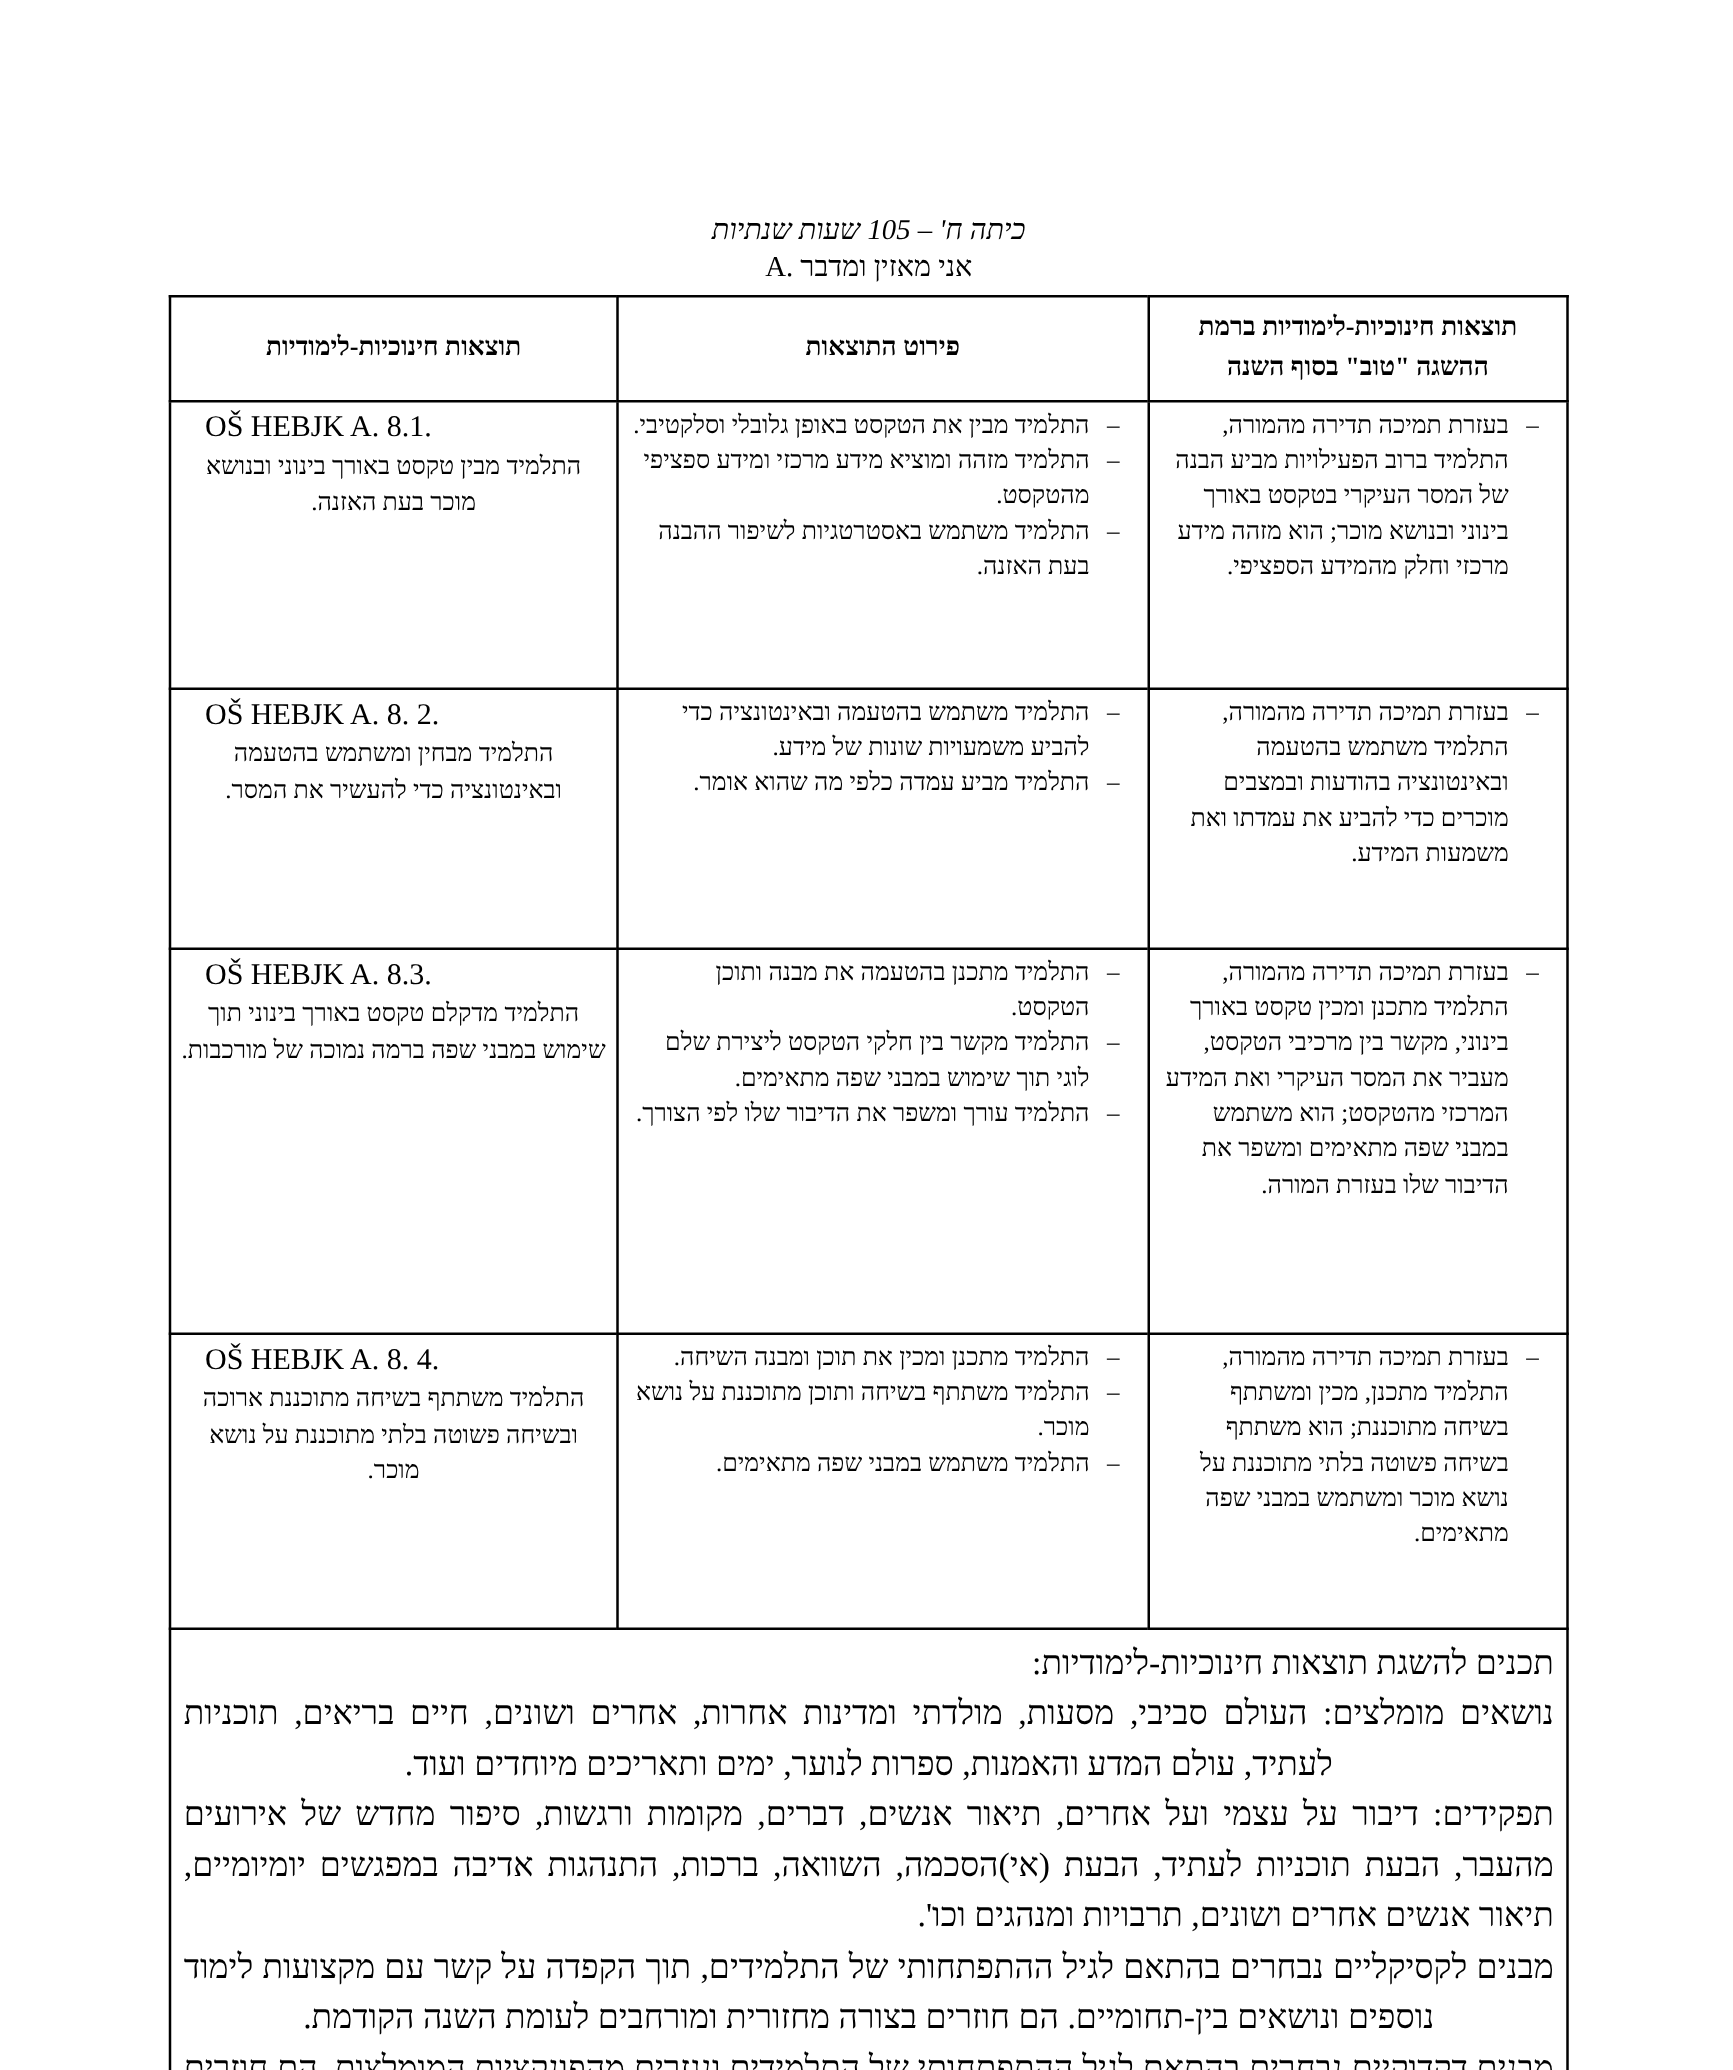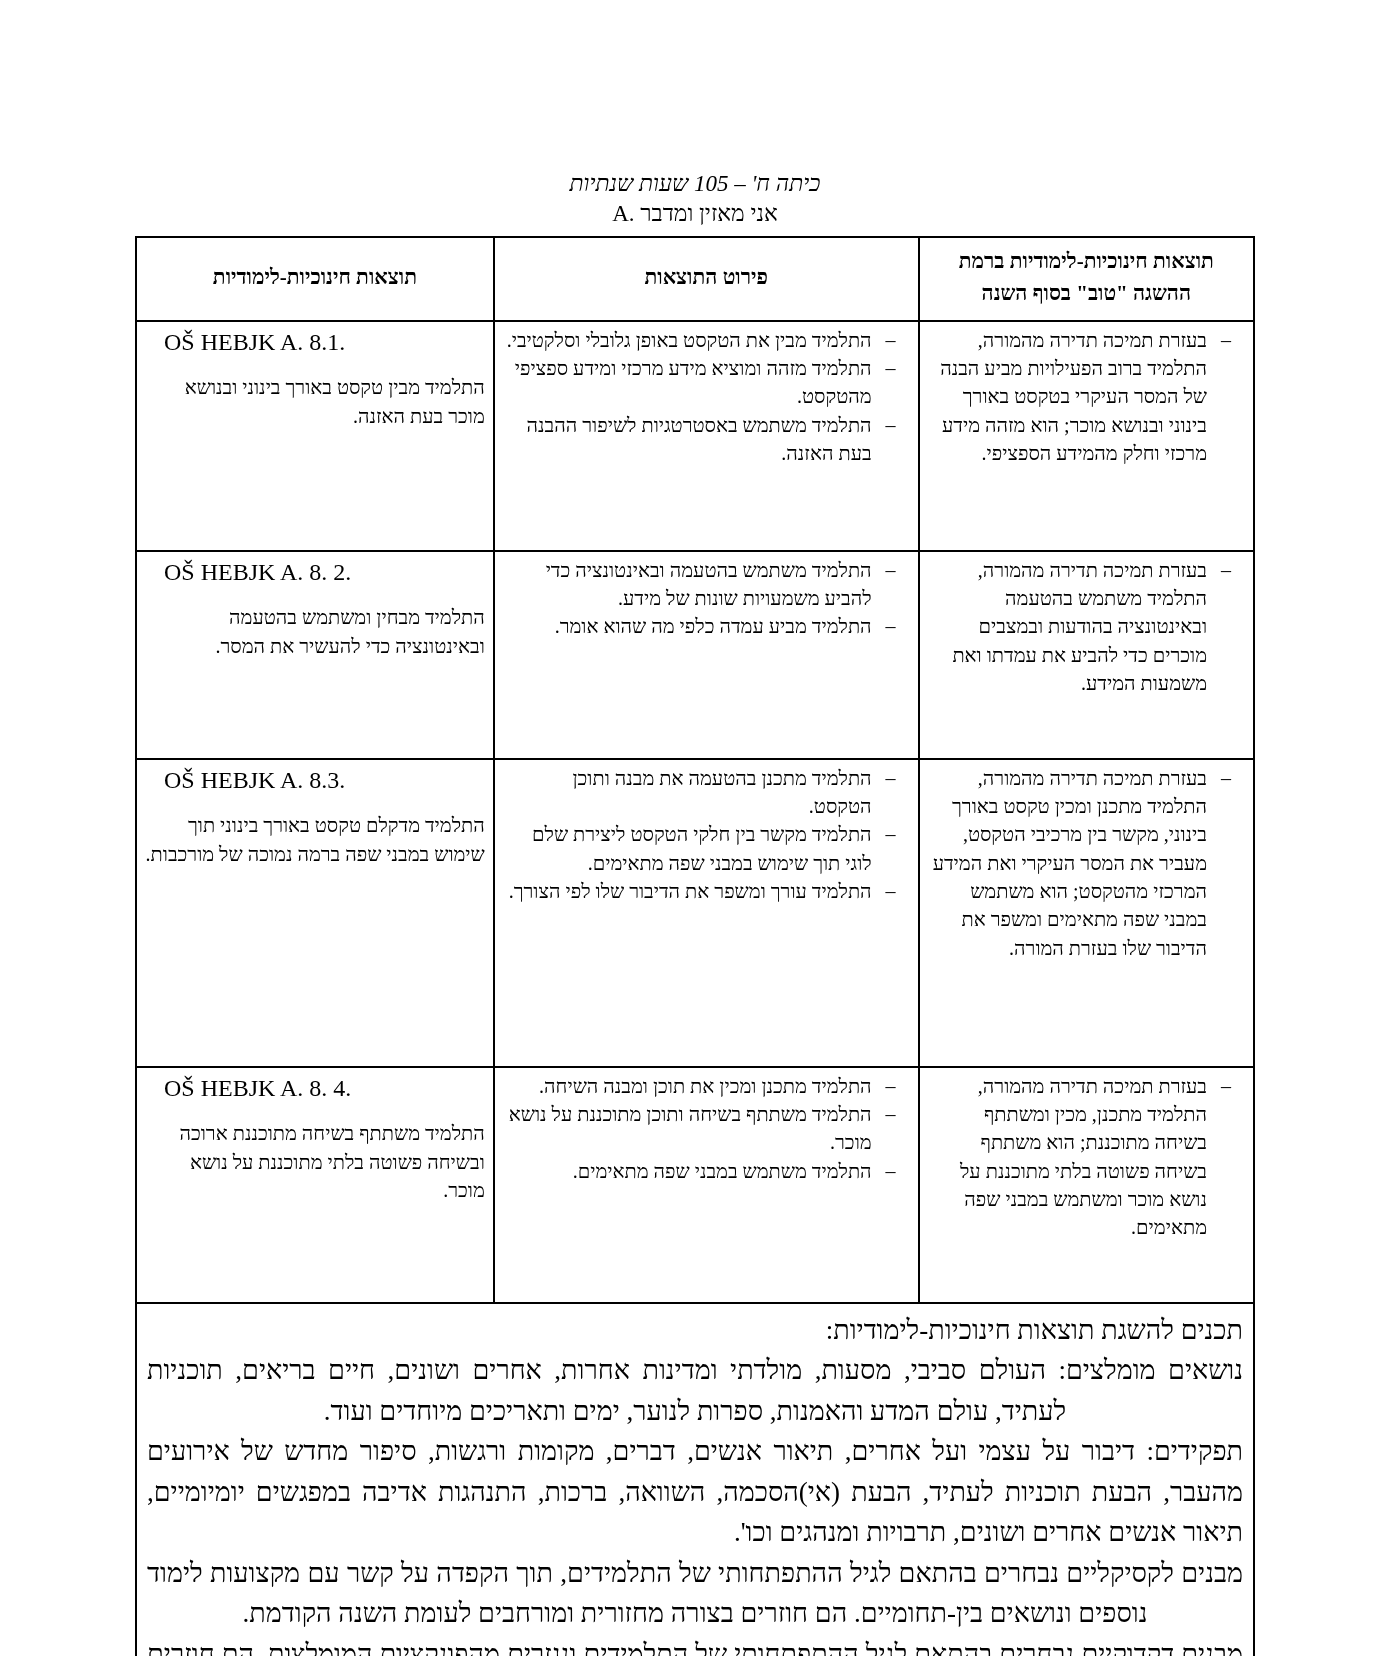--- a/index.html
+++ b/index.html
@@ -72,21 +72,22 @@
   }
   .code {
     direction: ltr;
     text-align: left;
     font-size: 24px;
     line-height: 1.2;
     padding-top: 2px;
     margin-left: 19px;
   }
   .outcome-desc {
-    margin-top: 17px;
+    text-align: center;
+    margin-top: 3px;
   }
   td.footer-cell {
     padding: 6px 10px 10px;
     font-size: 27px;
     line-height: 1.5;
   }
   .footer-heading { text-align: right; }
   .para-just-center {
     text-align: justify;
     text-align-last: center;

